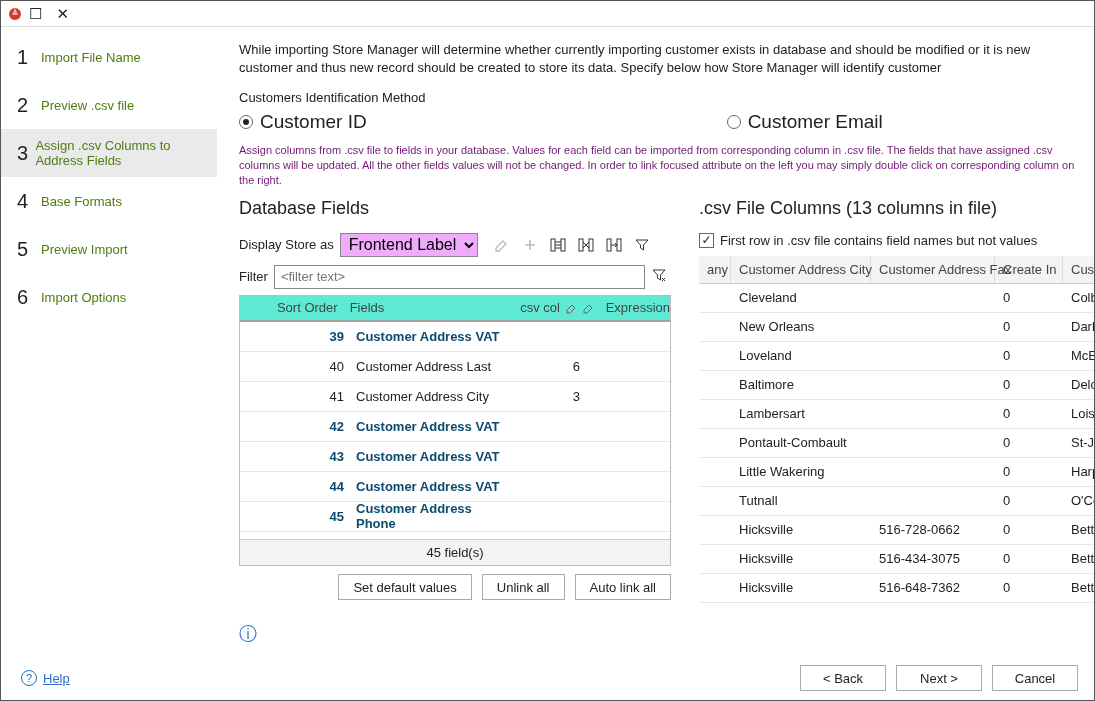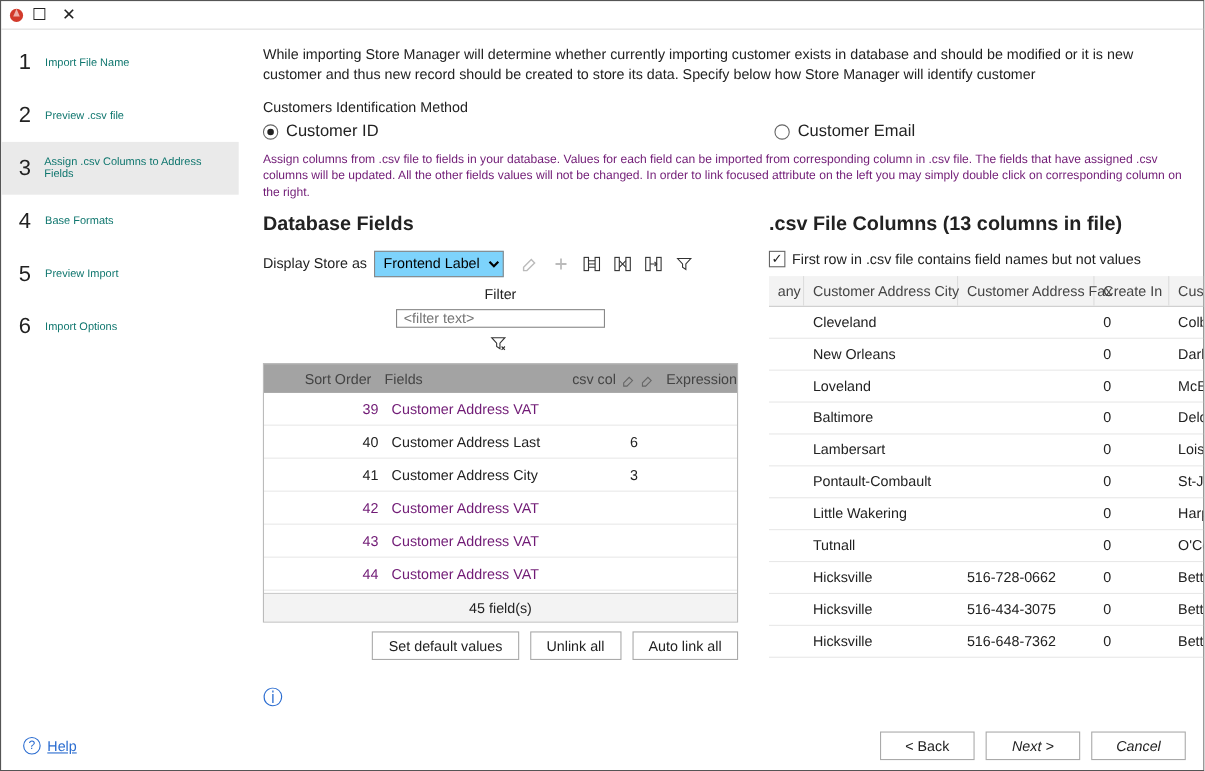--- a/index.html
+++ b/index.html
@@ -8,65 +8,65 @@
   .titlebar { height: 26px; display: flex; align-items: center; padding: 0 6px; border-bottom: 1px solid #ddd; }
   .titlebar .app-icon { width: 16px; height: 16px; margin-right: 6px; }
   .titlebar .title { flex: 1; font-size: 13px; }
   .titlebar .win-btns { display: flex; gap: 14px; align-items: center; }
   .titlebar .win-btn { font-size: 15px; line-height: 1; cursor: default; user-select: none; }
 
   .body { flex: 1; display: flex; overflow: hidden; }
   .sidebar { width: 216px; border-right: 0; padding-top: 6px; }
   .sidebar .step { display: flex; align-items: center; height: 48px; padding: 0 10px 0 16px; cursor: default; }
   .sidebar .step .num { width: 24px; font-size: 20px; color: #222; font-weight: 300; }
-  .sidebar .step .label { font-size: 10px; color: #0f766e; }
+  .sidebar .step .label { font-size: 13px; color: #4d7c0f; }
   .sidebar .step.active { background: #eaeaea; }
 
   .main { flex: 1; padding: 14px 16px 10px 22px; display: flex; flex-direction: column; overflow: hidden; }
   .instr { font-size: 13px; line-height: 1.35; color: #222; margin-bottom: 12px; }
   .section-label { font-size: 13px; margin: 2px 0 6px 0; }
   .radio-row { display: flex; gap: 360px; margin-bottom: 10px; }
-  .radio { display: inline-flex; align-items: center; gap: 7px; font-size: 15px; cursor: default; }
+  .radio { display: inline-flex; align-items: center; gap: 7px; font-size: 19px; cursor: default; }
   .radio-dot { width: 14px; height: 14px; border: 1px solid #666; border-radius: 50%; display: inline-flex; align-items: center; justify-content: center; background: #fff; }
   .radio-dot.filled::after { content: ""; width: 6px; height: 6px; border-radius: 50%; background: #222; }
 
   .instr2 { font-size: 11px; line-height: 1.35; color: #701a75; margin-bottom: 10px; }
 
   .columns { display: flex; gap: 28px; flex: 1; min-height: 0; }
   .left-pane, .right-pane { display: flex; flex-direction: column; min-height: 0; }
   .left-pane { width: 432px; }
   .right-pane { flex: 1; }
 
-  h3.h { font-size: 18px; font-weight: 700; margin: 0 0 14px 0; color: #222; }
+  h3.h { font-size: 18px; font-weight: 400; margin: 0 0 14px 0; color: #222; }
 
   .display-row { display: flex; align-items: center; gap: 6px; margin-bottom: 8px; }
-  .display-row select { height: 24px; border: 1px solid #888; font-size: 13px; background: #7dd3fc; padding: 0 4px; }
+  .display-row select { height: 24px; border: 1px solid #888; font-size: 16px; background: #f0abfc; padding: 0 4px; }
   .tbar { display: inline-flex; gap: 8px; margin-left: 8px; align-items: center; }
   .tbtn { width: 20px; height: 20px; display: inline-flex; align-items: center; justify-content: center; color: #888; cursor: default; }
   .tbtn.enabled { color: #333; }
 
-  .filter-row { display: flex; align-items: center; gap: 6px; margin-bottom: 6px; flex-direction: column; }
+  .filter-row { display: flex; align-items: center; gap: 6px; margin-bottom: 6px; }
   .filter-row input { flex: 1; height: 24px; border: 1px solid #888; padding: 0 6px; font-size: 13px; color: #888; }
   .filter-icon { width: 20px; height: 20px; color: #333; }
 
   .grid { border: 1px solid #bbb; flex: 1; min-height: 0; display: flex; flex-direction: column; overflow: hidden; }
-  .grid-head { display: flex; background: #a3a3a3; border-bottom: 5px solid #a3a3a3; height: 26px; align-items: flex-end; font-size: 13px; color: #444; }
+  .grid-head { display: flex; background: #5eead4; border-bottom: 2px solid #a3a3a3; height: 26px; align-items: center; font-size: 13px; color: #444; }
   .gh-sort { width: 110px; text-align: right; padding-right: 6px; }
   .gh-fields { width: 164px; padding-left: 6px; }
   .gh-csv { width: 70px; text-align: right; padding-right: 4px; }
   .gh-pencil { width: 18px; display: flex; align-items: center; justify-content: center; }
   .gh-expr { flex: 1; padding-left: 8px; }
   .grid-body { flex: 1; overflow: hidden; }
   .gr { display: flex; height: 30px; align-items: center; border-bottom: 1px solid #e8e8e8; font-size: 13px; }
   .gr .c-sort { width: 110px; text-align: right; padding-right: 6px; }
   .gr .c-field { width: 164px; padding-left: 6px; }
   .gr .c-csv { width: 70px; text-align: right; padding-right: 4px; }
   .gr .c-p1, .gr .c-p2 { width: 18px; }
   .gr .c-expr { flex: 1; padding-left: 8px; }
-  .gr.hl .c-sort, .gr.hl .c-field { color: #701a75; font-weight: 400; }
+  .gr.hl .c-sort, .gr.hl .c-field { color: #0c4a6e; font-weight: 700; }
   .grid-foot { height: 26px; background: #f3f3f3; border-top: 1px solid #ccc; display: flex; align-items: center; justify-content: center; font-size: 13px; }
 
   .btn-row { display: flex; gap: 10px; margin-top: 8px; justify-content: flex-end; }
   .btn { height: 26px; padding: 0 14px; border: 1px solid #aaa; background: #fff; font-size: 13px; display: inline-flex; align-items: center; justify-content: center; cursor: default; }
 
   .chk-row { display: flex; align-items: center; gap: 6px; margin-bottom: 8px; font-size: 13px; }
   .chk { width: 15px; height: 15px; border: 1px solid #666; display: inline-flex; align-items: center; justify-content: center; background: #fff; }
   .chk.checked::after { content: "✓"; font-size: 12px; color: #222; line-height: 1; }
 
   .csv-table { border: 0; flex: 1; min-height: 0; display: flex; flex-direction: column; overflow: hidden; }
@@ -82,21 +82,21 @@
   .col-cust { width: 60px; }
 
   .info-row { margin-top: 22px; }
   .info-icon { color: #2a6cd0; font-size: 18px; }
 
   .footer { height: 44px; display: flex; align-items: center; padding: 0 16px 0 20px; border-top: 0; }
   .help { display: inline-flex; align-items: center; gap: 6px; color: #2a6cd0; font-size: 13px; cursor: default; }
   .help-icon { width: 16px; height: 16px; border: 1.5px solid #2a6cd0; border-radius: 50%; display: inline-flex; align-items: center; justify-content: center; font-size: 11px; color: #2a6cd0; }
   .footer .spacer { flex: 1; }
   .footer .btn { width: 86px; justify-content: center; }
-  .footer .btn + .btn { margin-left: 10px; font-style: italic; }
+  .footer .btn + .btn { margin-left: 10px; }
 
   svg { display: block; }
 </style>
 </head>
 <body>
 
 <div class="window">
 
   <div class="titlebar">
     <svg class="app-icon" viewBox="0 0 16 16">
@@ -274,20 +274,28 @@
                   <div class="c-expr"></div>
                 </div>
                 <div class="gr hl">
                   <div class="c-sort">44</div>
                   <div class="c-field">Customer Address VAT</div>
                   <div class="c-csv"></div>
                   <div class="c-p1"></div>
                   <div class="c-p2"></div>
                   <div class="c-expr"></div>
                 </div>
+                <div class="gr hl">
+                  <div class="c-sort">45</div>
+                  <div class="c-field">Customer Address Phone</div>
+                  <div class="c-csv"></div>
+                  <div class="c-p1"></div>
+                  <div class="c-p2"></div>
+                  <div class="c-expr"></div>
+                </div>
               </div>
             <div class="grid-foot">45 field(s)</div>
           </div>
 
           <div class="btn-row">
             <span class="btn">Set default values</span>
             <span class="btn">Unlink all</span>
             <span class="btn">Auto link all</span>
           </div>
 

